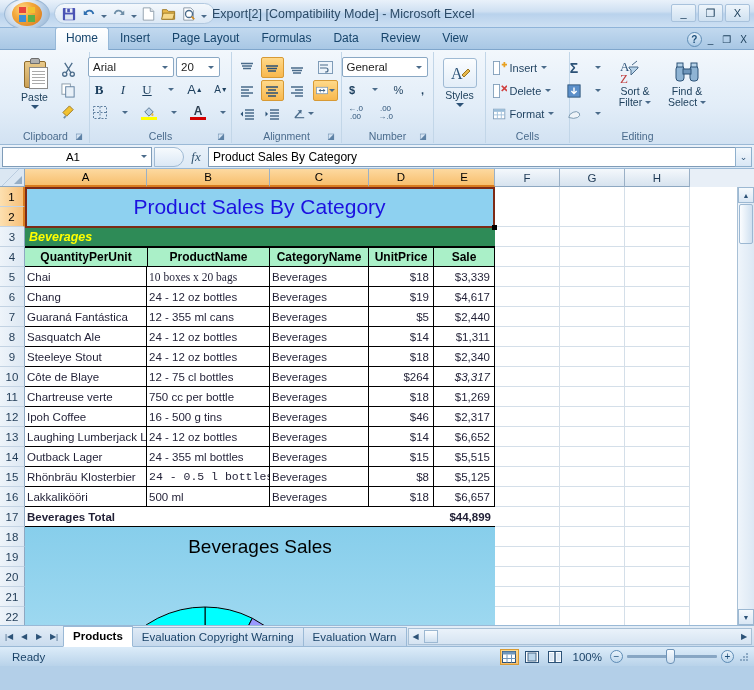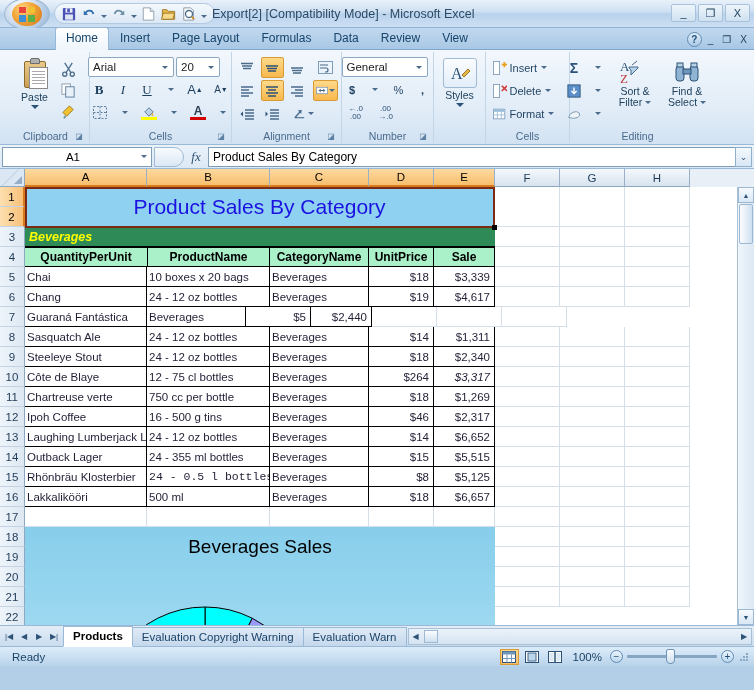--- a/index.html
+++ b/index.html
@@ -788,40 +788,41 @@
           <div class="hdr-cell" style="width: 122px;">ProductName</div>
           <div class="hdr-cell" style="width: 99px;">CategoryName</div>
           <div class="hdr-cell" style="width: 65px;">UnitPrice</div>
           <div class="hdr-cell" style="width: 61px;">Sale</div>
           <div class="cell " style="width: 65px;"></div>
           <div class="cell " style="width: 65px;"></div>
           <div class="cell " style="width: 65px;"></div>
         </div>
         <div class="rowline">
           <div class="cell data-cell" style="width: 122px;">Chai</div>
-          <div class="cell data-cell" style="width: 123px;">10 boxes x 20 bags</div>
+          <div class="cell data-cell" style="width: 123px; font-family: Liberation Serif, serif;">10 boxes x 20 bags</div>
           <div class="cell data-cell" style="width: 99px;">Beverages</div>
           <div class="cell data-cell num" style="width: 65px;">$18</div>
           <div class="cell data-cell num" style="width: 61px;">$3,339</div>
           <div class="cell " style="width: 65px;"></div>
           <div class="cell " style="width: 65px;"></div>
           <div class="cell " style="width: 65px;"></div>
         </div>
         <div class="rowline">
           <div class="cell data-cell" style="width: 122px;">Chang</div>
           <div class="cell data-cell" style="width: 123px;">24 - 12 oz bottles</div>
           <div class="cell data-cell" style="width: 99px;">Beverages</div>
           <div class="cell data-cell num" style="width: 65px;">$19</div>
           <div class="cell data-cell num" style="width: 61px;">$4,617</div>
           <div class="cell " style="width: 65px;"></div>
           <div class="cell " style="width: 65px;"></div>
           <div class="cell " style="width: 65px;"></div>
         </div>
         <div class="rowline">
           <div class="cell data-cell" style="width: 122px;">Guaraná Fantástica</div>
+          <div class="cell data-cell" style="width: 123px;">12 - 355 ml cans</div>
           <div class="cell data-cell" style="width: 99px;">Beverages</div>
           <div class="cell data-cell num" style="width: 65px;">$5</div>
           <div class="cell data-cell num" style="width: 61px;">$2,440</div>
           <div class="cell " style="width: 65px;"></div>
           <div class="cell " style="width: 65px;"></div>
           <div class="cell " style="width: 65px;"></div>
         </div>
         <div class="rowline">
           <div class="cell data-cell" style="width: 122px;">Sasquatch Ale</div>
           <div class="cell data-cell" style="width: 123px;">24 - 12 oz bottles</div>
@@ -901,20 +902,30 @@
           <div class="cell " style="width: 65px;"></div>
           <div class="cell " style="width: 65px;"></div>
           <div class="cell " style="width: 65px;"></div>
         </div>
         <div class="rowline">
           <div class="cell data-cell" style="width: 122px;">Lakkalikööri</div>
           <div class="cell data-cell" style="width: 123px;">500 ml</div>
           <div class="cell data-cell" style="width: 99px;">Beverages</div>
           <div class="cell data-cell num" style="width: 65px;">$18</div>
           <div class="cell data-cell num" style="width: 61px;">$6,657</div>
+          <div class="cell " style="width: 65px;"></div>
+          <div class="cell " style="width: 65px;"></div>
+          <div class="cell " style="width: 65px;"></div>
+        </div>
+        <div class="rowline">
+          <div class="cell tot-cell" style="width: 122px;">Beverages Total</div>
+          <div class="cell tot-cell" style="width: 123px;"></div>
+          <div class="cell tot-cell" style="width: 99px;"></div>
+          <div class="cell tot-cell" style="width: 65px;"></div>
+          <div class="cell tot-cell num" style="width: 61px;">$44,899</div>
           <div class="cell " style="width: 65px;"></div>
           <div class="cell " style="width: 65px;"></div>
           <div class="cell " style="width: 65px;"></div>
         </div>
         <div class="rowline">
           <div class="cell " style="width: 122px;"></div>
           <div class="cell " style="width: 123px;"></div>
           <div class="cell " style="width: 99px;"></div>
           <div class="cell " style="width: 65px;"></div>
           <div class="cell " style="width: 61px;"></div>

